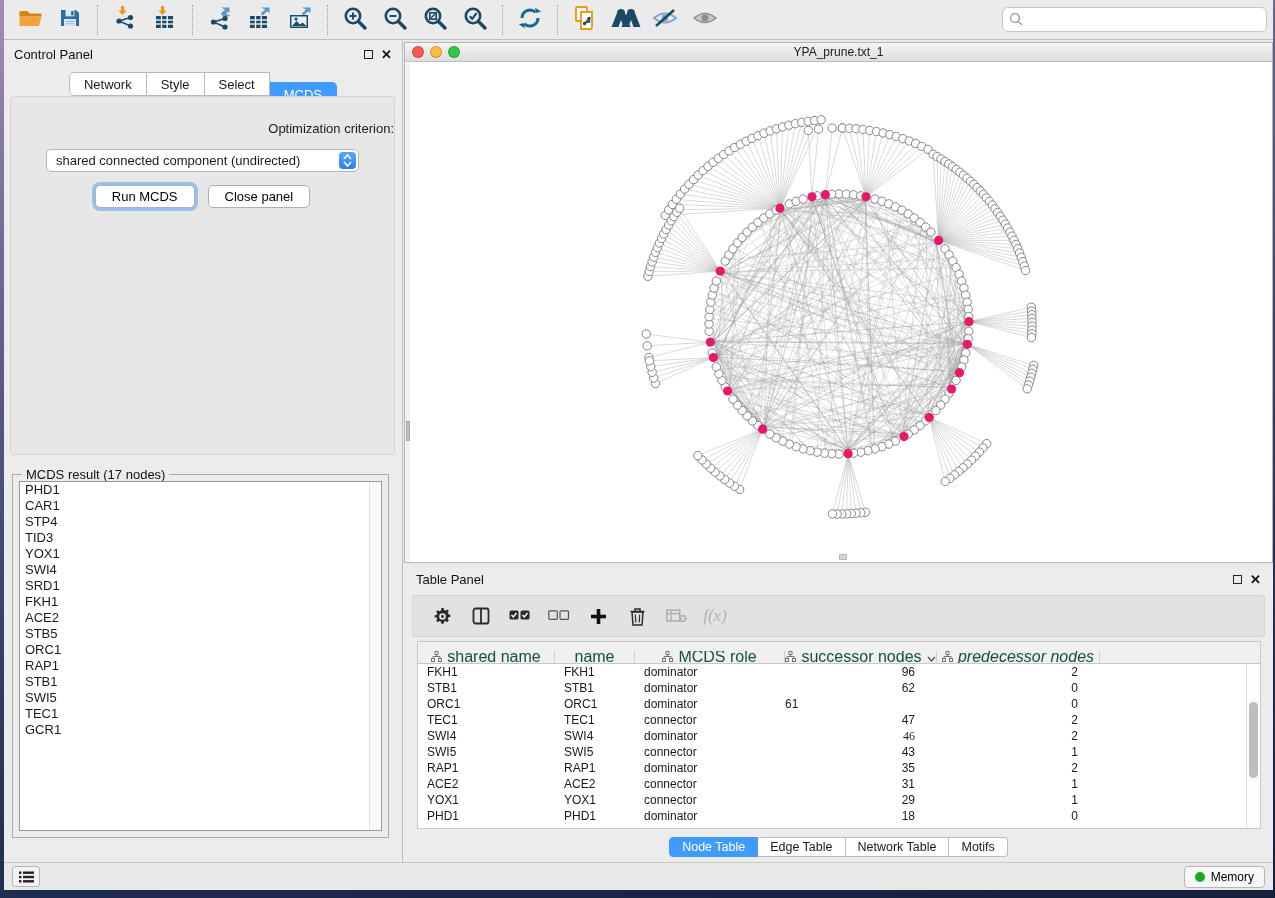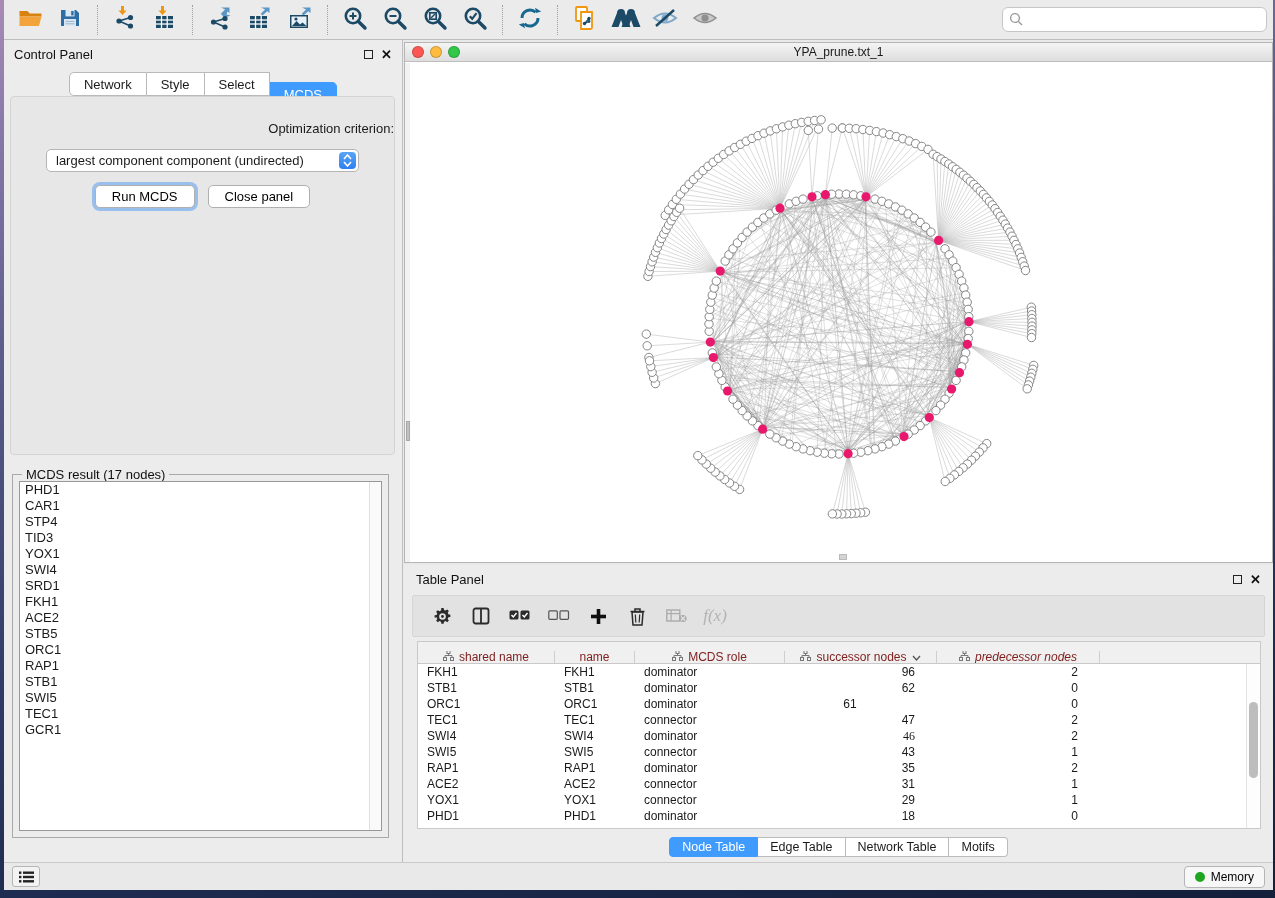--- a/index.html
+++ b/index.html
@@ -84,21 +84,21 @@
     border:1px solid #d5d5d5; border-radius:2px; display:flex; align-items:center; padding:0 14px; gap:9px; }
   .tp-tool { width:30px; height:30px; background:transparent; border:none; display:flex;
     align-items:center; justify-content:center; cursor:pointer; font-size:18px; color:#2b2b2b; }
   .tp-tool.disabled { cursor:default; }
   .fx-label { font-family:"Liberation Serif",serif; font-style:italic; font-size:17px; color:#b3b3b3; }
 
   .tp-table { position:absolute; left:13px; right:12px; top:76px; height:188px; background:#fff;
     border:1px solid #c9c9c9; overflow:hidden; }
   .tp-head { display:flex; height:22px; background:#f0f0f0; border-bottom:1px solid #c9c9c9; }
   .tp-hcell { display:flex; align-items:center; justify-content:center; gap:5px;
-    border-right:1px solid #cfcfcf; font-size:12px; color:#7f1d1d; overflow:hidden; cursor:pointer;margin-top:9px; }
+    border-right:1px solid #cfcfcf; font-size:16px; color:#14532d; overflow:hidden; cursor:pointer;margin-top:9px; }
   .tp-row { display:flex; height:16px; }
   .tp-cell { font-size:12px; line-height:16px; overflow:hidden; white-space:nowrap; }
   .tp-vscroll { position:absolute; right:0; top:22px; bottom:0; width:14px; background:#fdfdfd;
     border-left:1px solid #e3e3e3; }
   .tp-vthumb { position:absolute; left:2px; top:38px; width:9px; height:76px; background:#bdbdbd;
     border-radius:5px; }
 
   .tp-tabs { position:absolute; left:0; right:0; bottom:5px; display:flex; justify-content:center; }
   .tp-tab { height:20px; padding:0 12px; background:#fff; border:1px solid #bbb; border-left:none;
     font-size:12.5px; display:flex; align-items:center; cursor:pointer; }
@@ -285,21 +285,21 @@
       <div class="cp-tabs" id="cp-tabs">
           <div class="cp-tab">Network</div>
           <div class="cp-tab">Style</div>
           <div class="cp-tab">Select</div>
           <div class="cp-tab selected">MCDS</div>
         </div>
 
       <div class="cp-box">
         <div class="opt-label">Optimization criterion:</div>
         <div class="opt-select">
-          <span>largest component component (undirected)</span>
+          <span>shared connected component (undirected)</span>
           <span class="opt-stepper">
             <svg width="9" height="6" viewBox="0 0 9 6">
                 <polyline points="1,5 4.5,1 8,5" fill="none" stroke="#fff" stroke-width="1.6"></polyline>
               </svg>
             <svg width="9" height="6" viewBox="0 0 9 6">
                 <polyline points="1,1 4.5,5 8,1" fill="none" stroke="#fff" stroke-width="1.6"></polyline>
               </svg>
           </span>
         </div>
         <div class="cp-buttons">
@@ -1249,21 +1249,21 @@
               <div class="tp-cell" style="flex: 0 0 137px; width: 137px; text-align: left; padding: 0px 0px 0px 9px;">STB1</div>
               <div class="tp-cell" style="flex: 0 0 80px; width: 80px; text-align: left; padding: 0px 0px 0px 9px;">STB1</div>
               <div class="tp-cell" style="flex: 0 0 150px; width: 150px; text-align: left; padding: 0px 0px 0px 9px;">dominator</div>
               <div class="tp-cell" style="flex: 0 0 152px; width: 152px; text-align: right; padding: 0px 22px 0px 0px;">62</div>
               <div class="tp-cell" style="flex: 0 0 163px; width: 163px; text-align: right; padding: 0px 22px 0px 0px;">0</div>
             </div>
             <div class="tp-row">
               <div class="tp-cell" style="flex: 0 0 137px; width: 137px; text-align: left; padding: 0px 0px 0px 9px;">ORC1</div>
               <div class="tp-cell" style="flex: 0 0 80px; width: 80px; text-align: left; padding: 0px 0px 0px 9px;">ORC1</div>
               <div class="tp-cell" style="flex: 0 0 150px; width: 150px; text-align: left; padding: 0px 0px 0px 9px;">dominator</div>
-              <div class="tp-cell" style="flex: 0 0 152px; width: 152px; text-align: center; padding: 0px 22px 0px 0px;">61</div>
+              <div class="tp-cell" style="flex: 0 0 152px; width: 152px; text-align: left; padding: 0px 22px 0px 0px;">61</div>
               <div class="tp-cell" style="flex: 0 0 163px; width: 163px; text-align: right; padding: 0px 22px 0px 0px;">0</div>
             </div>
             <div class="tp-row">
               <div class="tp-cell" style="flex: 0 0 137px; width: 137px; text-align: left; padding: 0px 0px 0px 9px;">TEC1</div>
               <div class="tp-cell" style="flex: 0 0 80px; width: 80px; text-align: left; padding: 0px 0px 0px 9px;">TEC1</div>
               <div class="tp-cell" style="flex: 0 0 150px; width: 150px; text-align: left; padding: 0px 0px 0px 9px;">connector</div>
               <div class="tp-cell" style="flex: 0 0 152px; width: 152px; text-align: right; padding: 0px 22px 0px 0px;">47</div>
               <div class="tp-cell" style="flex: 0 0 163px; width: 163px; text-align: right; padding: 0px 22px 0px 0px;">2</div>
             </div>
             <div class="tp-row">

